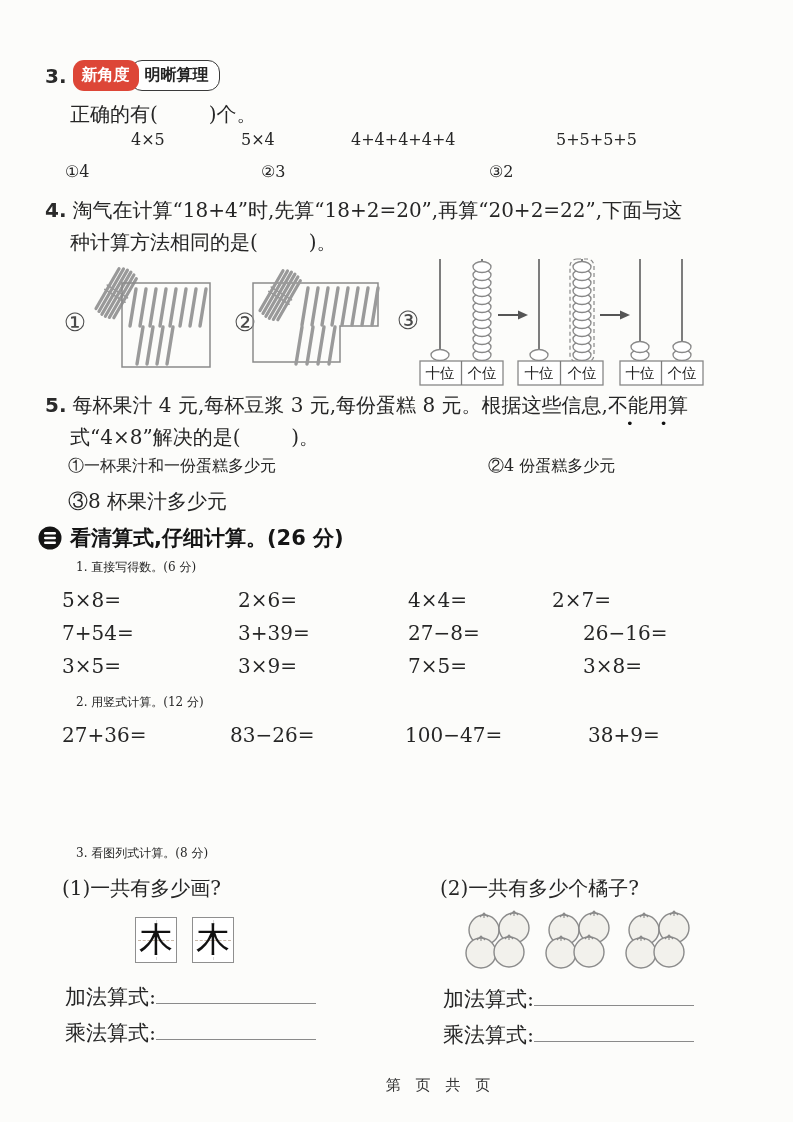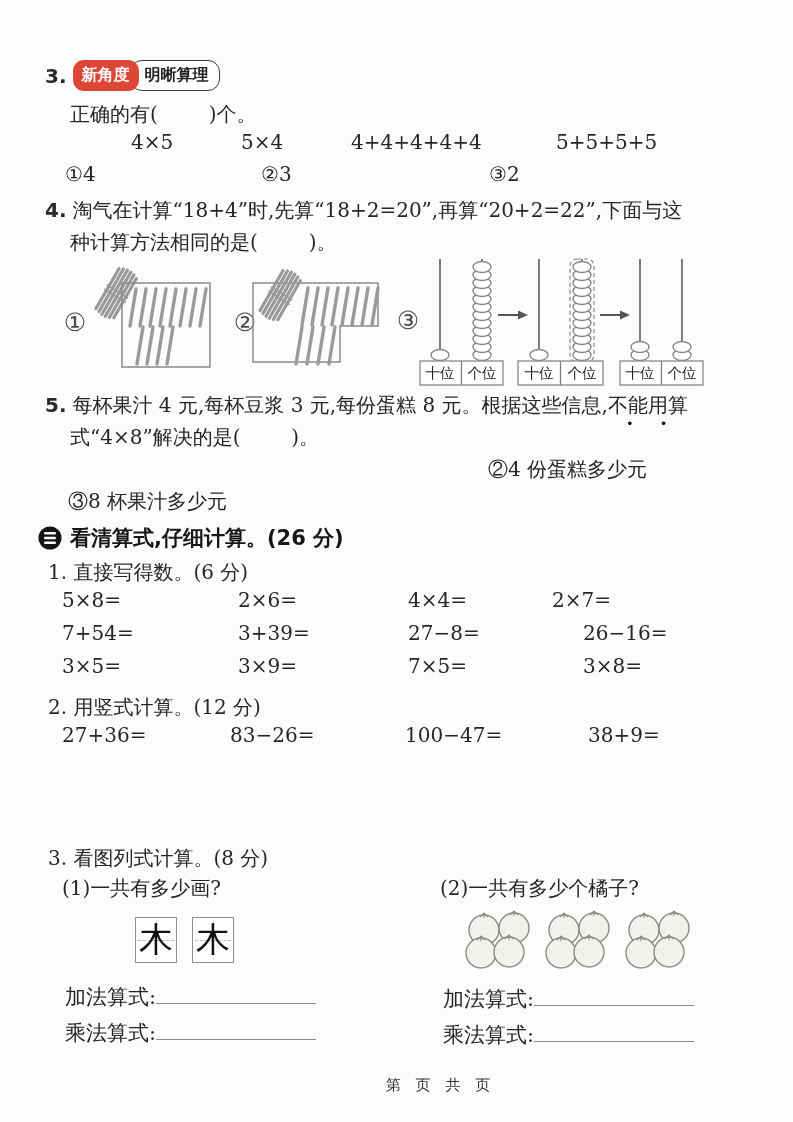--- a/index.html
+++ b/index.html
@@ -9,25 +9,25 @@
   .t{white-space:pre;font-size:20px;line-height:26px;}
   .qline{display:flex;align-items:center;white-space:pre;font-size:20px;line-height:26px;}
   .qnum{font-family:"DejaVu Sans","Liberation Sans",sans-serif;font-weight:700;font-size:20px;margin-right:6px;color:#2a2a2a;}
   .badge-red{position:relative;z-index:2;background:var(--badge-red,#dd4637);color:#fff;
              font-family:"DejaVu Sans","Liberation Sans",sans-serif;font-weight:700;font-size:16px;
              padding:2px 9px 3px;border-radius:11px;white-space:nowrap;}
   .badge-outline{position:relative;z-index:1;margin-left:-9px;background:#fff;border:1.8px solid #3a3a3a;
              color:#222;font-family:"DejaVu Sans","Liberation Sans",sans-serif;font-weight:700;font-size:16px;
              padding:1px 10px 2px 14px;border-radius:12px;margin-right:8px;white-space:nowrap;}
   .row{position:absolute;height:28px;width:740px;}
-  .row span{position:absolute;top:0;font-size:20px;white-space:pre;}
+  .row span{position:absolute;top:0;font-size:16px;white-space:pre;}
   .dots{position:absolute;font-size:13px;letter-spacing:26px;color:#111;font-family:"DejaVu Sans",sans-serif;}
   .sec-head{display:flex;align-items:center;gap:8px;font-family:"DejaVu Sans","Liberation Sans",sans-serif;
             font-weight:700;font-size:21px;color:#151515;white-space:pre;}
-  .sub-title{font-size:20px;white-space:pre;}
+  .sub-title{font-size:12px;white-space:pre;margin-left:28px;}
   .cell-row{position:absolute;height:30px;width:730px;}
   .cell-row span{position:absolute;top:0;font-size:20px;white-space:pre;}
   .charbox{position:absolute;width:40px;height:44px;border:1.6px solid #8f8f8f;background:#fff;}
   .charbox .hline{position:absolute;left:2px;right:2px;top:50%;border-top:1.4px dashed #c9b9a9;}
   .charbox .vline{position:absolute;top:2px;bottom:2px;left:50%;border-left:1.4px dashed #d8d8d8;}
   .charbox .ch{position:absolute;left:0;top:0;right:0;bottom:0;display:flex;align-items:center;justify-content:center;
                font-size:34px;color:#111;}
   .ans-row{position:absolute;white-space:nowrap;font-size:21px;}
   .blank{display:inline-block;width:160px;height:20px;border-bottom:1.6px solid #8a8a8a;vertical-align:baseline;}
   .footer{position:absolute;left:0;top:1076px;width:100%;text-align:center;font-size:15px;letter-spacing:5px;
@@ -204,20 +204,21 @@
     </g>
   </svg>
 
   <div class="abs qline" style="left:45px;top:392px;">
     <span class="qnum">5.</span>
     <span class="t">每杯果汁 4 元,每杯豆浆 3 元,每份蛋糕 8 元。根据这些信息,不能用算</span>
   </div>
   <div class="dots" style="left:626px;top:416px;">••</div>
   <div class="abs t" style="left:70px;top:424px;">式“4×8”解决的是(        )。</div>
   <div class="row" style="left:45px;top:456px;">
+    <span style="left:23px;">①一杯果汁和一份蛋糕多少元</span>
     <span style="left:443px;">②4 份蛋糕多少元</span>
   </div>
   <div class="abs t" style="left:68px;top:488px;">③8 杯果汁多少元</div>
 
   <div class="abs sec-head" style="left:38px;top:524px;">
     <span style="display:inline-flex;" aria-label="三">
       <svg width="24" height="24" viewBox="0 0 24 24">
         <circle cx="12" cy="12" r="11.5" fill="#141414"></circle>
         <rect x="6" y="6" width="12" height="2.6" rx="1.3" fill="#ffffff"></rect>
         <rect x="6" y="10.7" width="12" height="2.6" rx="1.3" fill="#ffffff"></rect>

